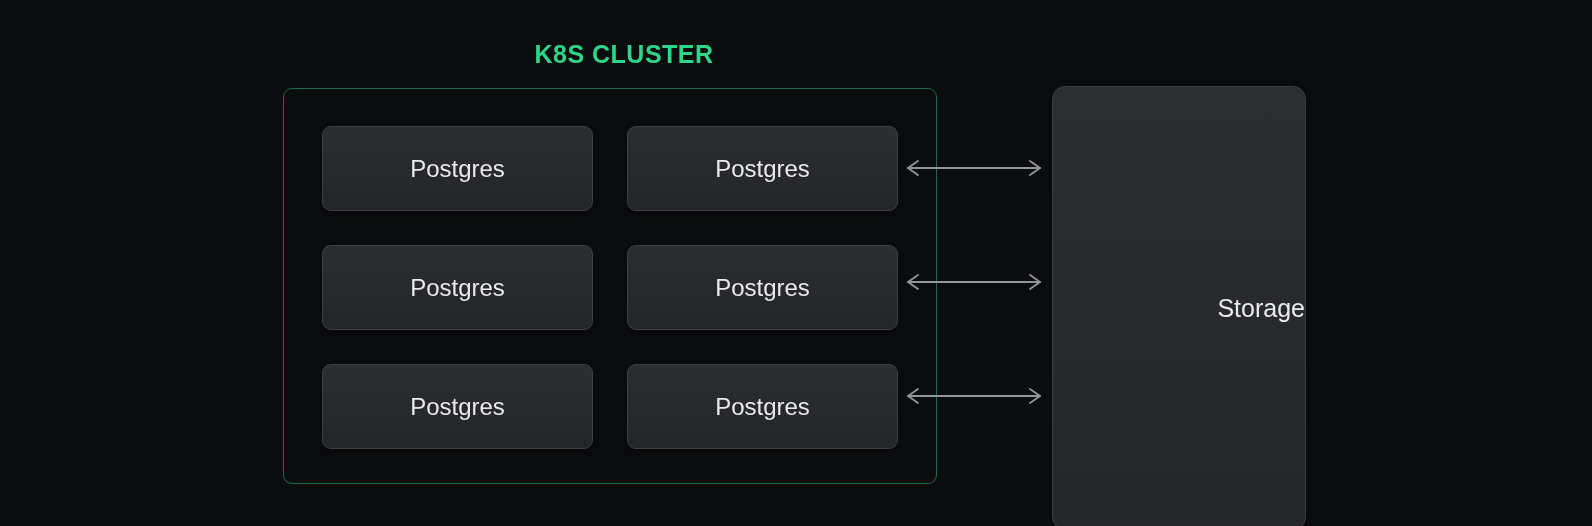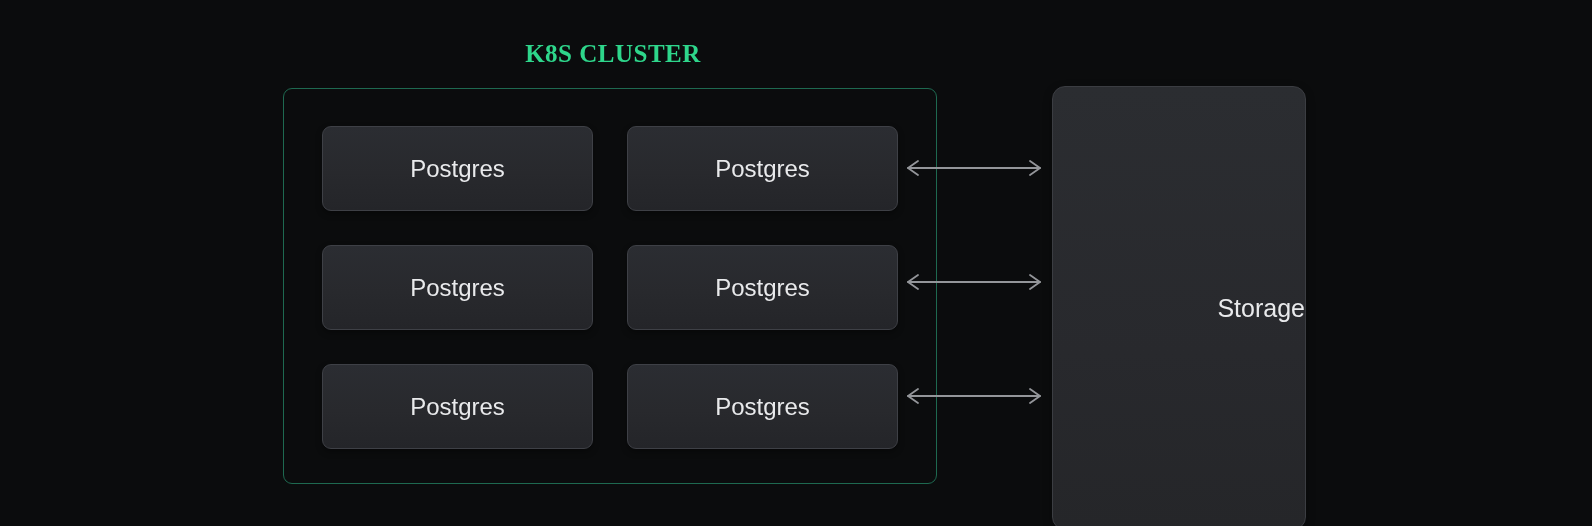--- a/index.html
+++ b/index.html
@@ -10,30 +10,29 @@
   }
   .canvas {
     position: relative;
     width: 1592px;
     height: 526px;
     background: #0b0c0d;
     overflow: hidden;
   }
   .cluster-title {
     position: absolute;
-    left: 286px;
+    left: 297px;
     top: 40px;
     width: 654px;
     text-align: center;
     font-size: 25px;
     font-weight: 700;
     letter-spacing: 0.5px;
     color: #2ed68b;
     user-select: none;
-    font-family: Liberation Serif, serif;
   }
   .cluster-box {
     position: absolute;
     left: 283px;
     top: 88px;
     width: 654px;
     height: 396px;
     box-sizing: border-box;
     border: 1px solid #1e6950;
     border-radius: 9px;

